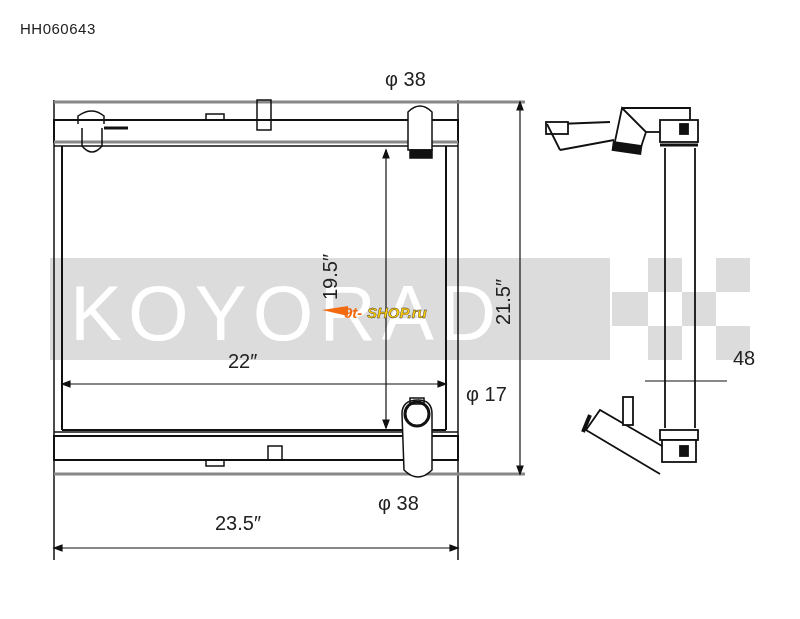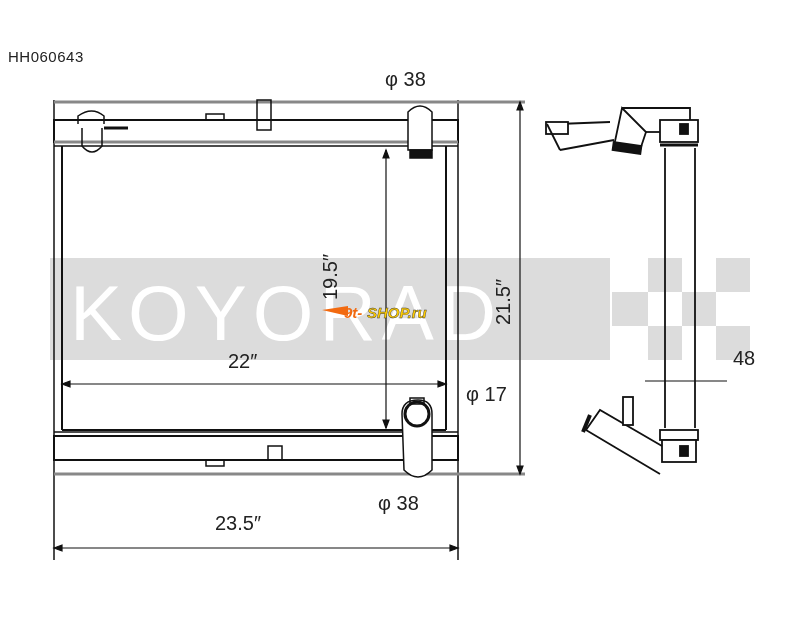--- a/index.html
+++ b/index.html
@@ -1,19 +1,19 @@
 <!DOCTYPE html>
 <html><head>
 <meta charset="utf-8">
 <style>
   html, body { margin:0; padding:0; background:#ffffff; }
   body { width:800px; height:619px; position:relative; overflow:hidden;
          font-family:"Liberation Sans", sans-serif; }
-  .part-no { position:absolute; left:8px; top:20px; font-size:15px; color:#222;
-             letter-spacing:0.5px; font-family:"Liberation Sans Narrow","Liberation Sans", sans-serif;margin-top:28px; }
+  .part-no { position:absolute; left:20px; top:20px; font-size:15px; color:#222;
+             letter-spacing:0.5px; font-family:"Liberation Sans Narrow","Liberation Sans", sans-serif; }
   svg { position:absolute; left:0; top:0; }
   .dim { font-family:"Liberation Sans", sans-serif; fill:#222; }
 </style>
 </head>
 <body>
 
 <div class="part-no">HH060643</div>
 
 <svg width="800" height="619" viewBox="0 0 800 619">
 

